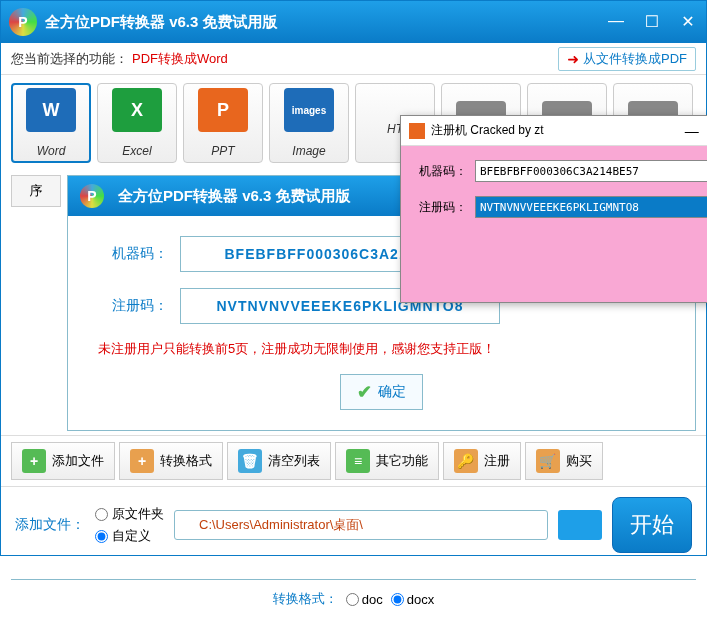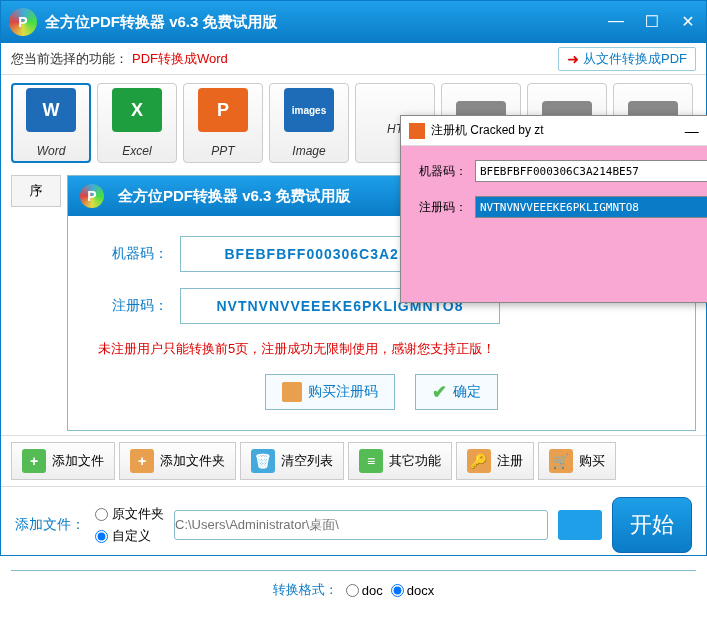--- a/index.html
+++ b/index.html
@@ -65,26 +65,26 @@
 .ti-clear { background: #4ad; }
 .ti-other { background: #5b5; }
 .ti-reg { background: #e8a04e; }
 .ti-buy { background: #e8a04e; }
 
 
 .output-section { padding: 10px 14px; display: flex; align-items: center; gap: 10px; }
 .output-label { font-size: 14px; color: #0a7bc7; }
 .output-radios { display: flex; flex-direction: column; gap: 4px; font-size: 13px; }
 .output-radios label { display: flex; align-items: center; gap: 4px; }
-.output-path { flex: 1; border: 1px solid #8bc; border-radius: 3px; height: 30px; padding: 0 0; display: flex; align-items: center; font-size: 13px; color: #737373; }
+.output-path { flex: 1; border: 1px solid #8bc; border-radius: 3px; height: 30px; padding: 0 24px; display: flex; align-items: center; font-size: 13px; color: #c2410c; }
 .folder-btn { width: 44px; height: 30px; background: #1e9fe8; border-radius: 3px; cursor: pointer; }
 .start-btn { width: 80px; height: 56px; background: linear-gradient(#1e9fe8,#0a7bc7); color: #fff; font-size: 22px; border-radius: 8px; display: flex; align-items: center; justify-content: center; cursor: pointer; border: 1px solid #0a6bb7; }
 
 
-.bottom-bar { display: flex; align-items: center; justify-content: center; gap: 24px; padding: 10px; border-top: 1px solid #8bc; margin: 7px 10px 10px; }
+.bottom-bar { display: flex; align-items: center; justify-content: center; gap: 24px; padding: 10px; border-top: 1px solid #8bc; margin: 16px 10px 10px; }
 .bottom-group { display: flex; align-items: center; gap: 8px; font-size: 13px; }
 .bottom-label { color: #0a7bc7; }
 .bottom-group label { display: flex; align-items: center; gap: 3px; }
 .watermark { font-weight: bold; letter-spacing: 1px; color: #222; font-size: 15px; }
 
 
 .crack-dialog { position: absolute; top: 115px; left: 400px; width: 360px; height: 188px; background: #f9a8d4; border: 1px solid #888; box-shadow: 2px 2px 8px rgba(0,0,0,0.3); }
 .crack-titlebar { height: 30px; background: #fff; display: flex; align-items: center; padding: 0 8px; border-bottom: 1px solid #ddd; }
 .crack-icon { width: 16px; height: 16px; background: #e8661e; margin-right: 6px; }
 .crack-title { font-size: 12px; flex: 1; }
@@ -167,40 +167,36 @@
           <div class="reg-label">机器码：</div>
           <div class="reg-input-box">BFEBFBFF000306C3A214BE57</div>
         </div>
         <div class="reg-row">
           <div class="reg-label">注册码：</div>
           <div class="reg-input-box">NVTNVNVVEEEKE6PKLIGMNTO8</div>
         </div>
         <div class="reg-note">未注册用户只能转换前5页，注册成功无限制使用，感谢您支持正版！</div>
         <div class="reg-actions">
           <div class="reg-action-btn">
-            <div class="bag-icon"></div>
-            <span>购买注册码</span>
-          </div>
-          <div class="reg-action-btn">
             <span class="check-icon">✔</span>
             <span>确定</span>
           </div>
         </div>
       </div>
     </div>
   </div>
 
   <div class="toolbar">
     <div class="tool-btn">
       <div class="tool-icon ti-add">+</div>
       <span>添加文件</span>
     </div>
     <div class="tool-btn">
       <div class="tool-icon ti-folder">+</div>
-      <span>添加文件夹</span>
+      <span>转换格式</span>
     </div>
     <div class="tool-btn">
       <div class="tool-icon ti-clear">🗑</div>
       <span>清空列表</span>
     </div>
     <div class="tool-btn">
       <div class="tool-icon ti-other">≡</div>
       <span>其它功能</span>
     </div>
     <div class="tool-btn">

